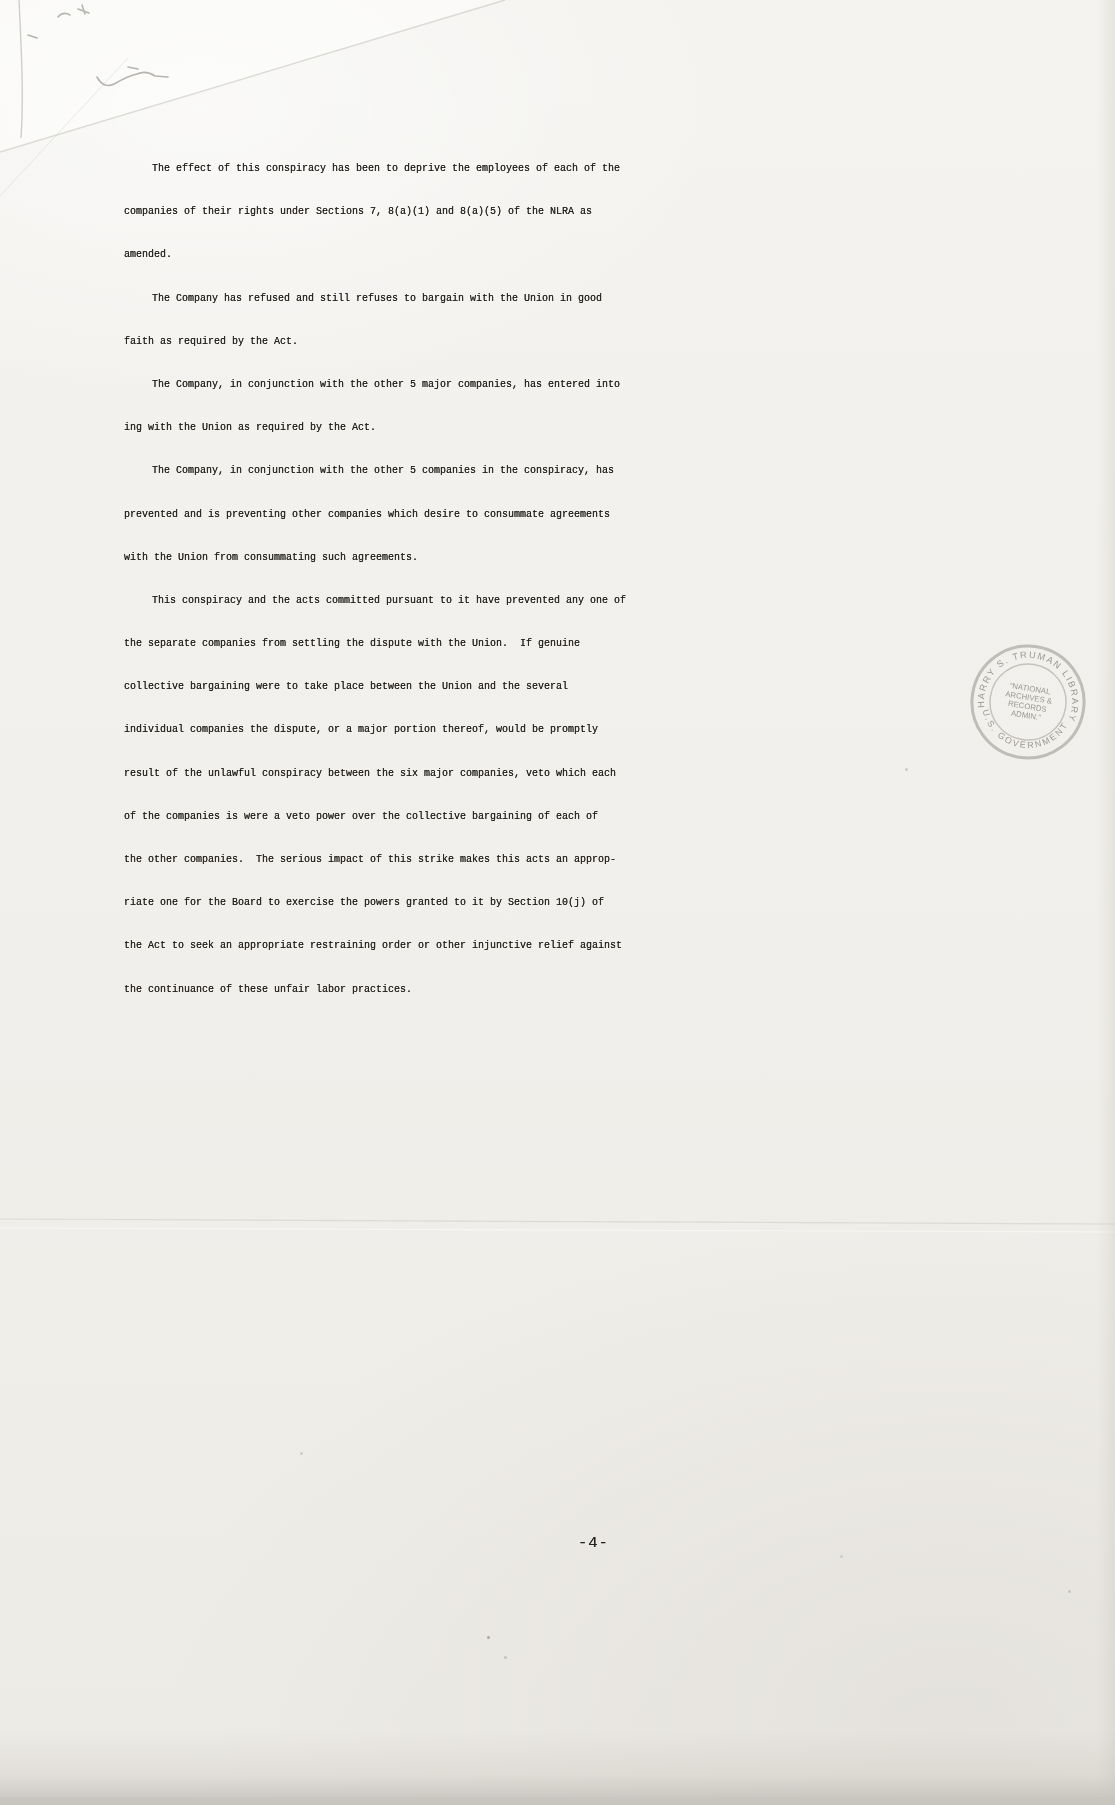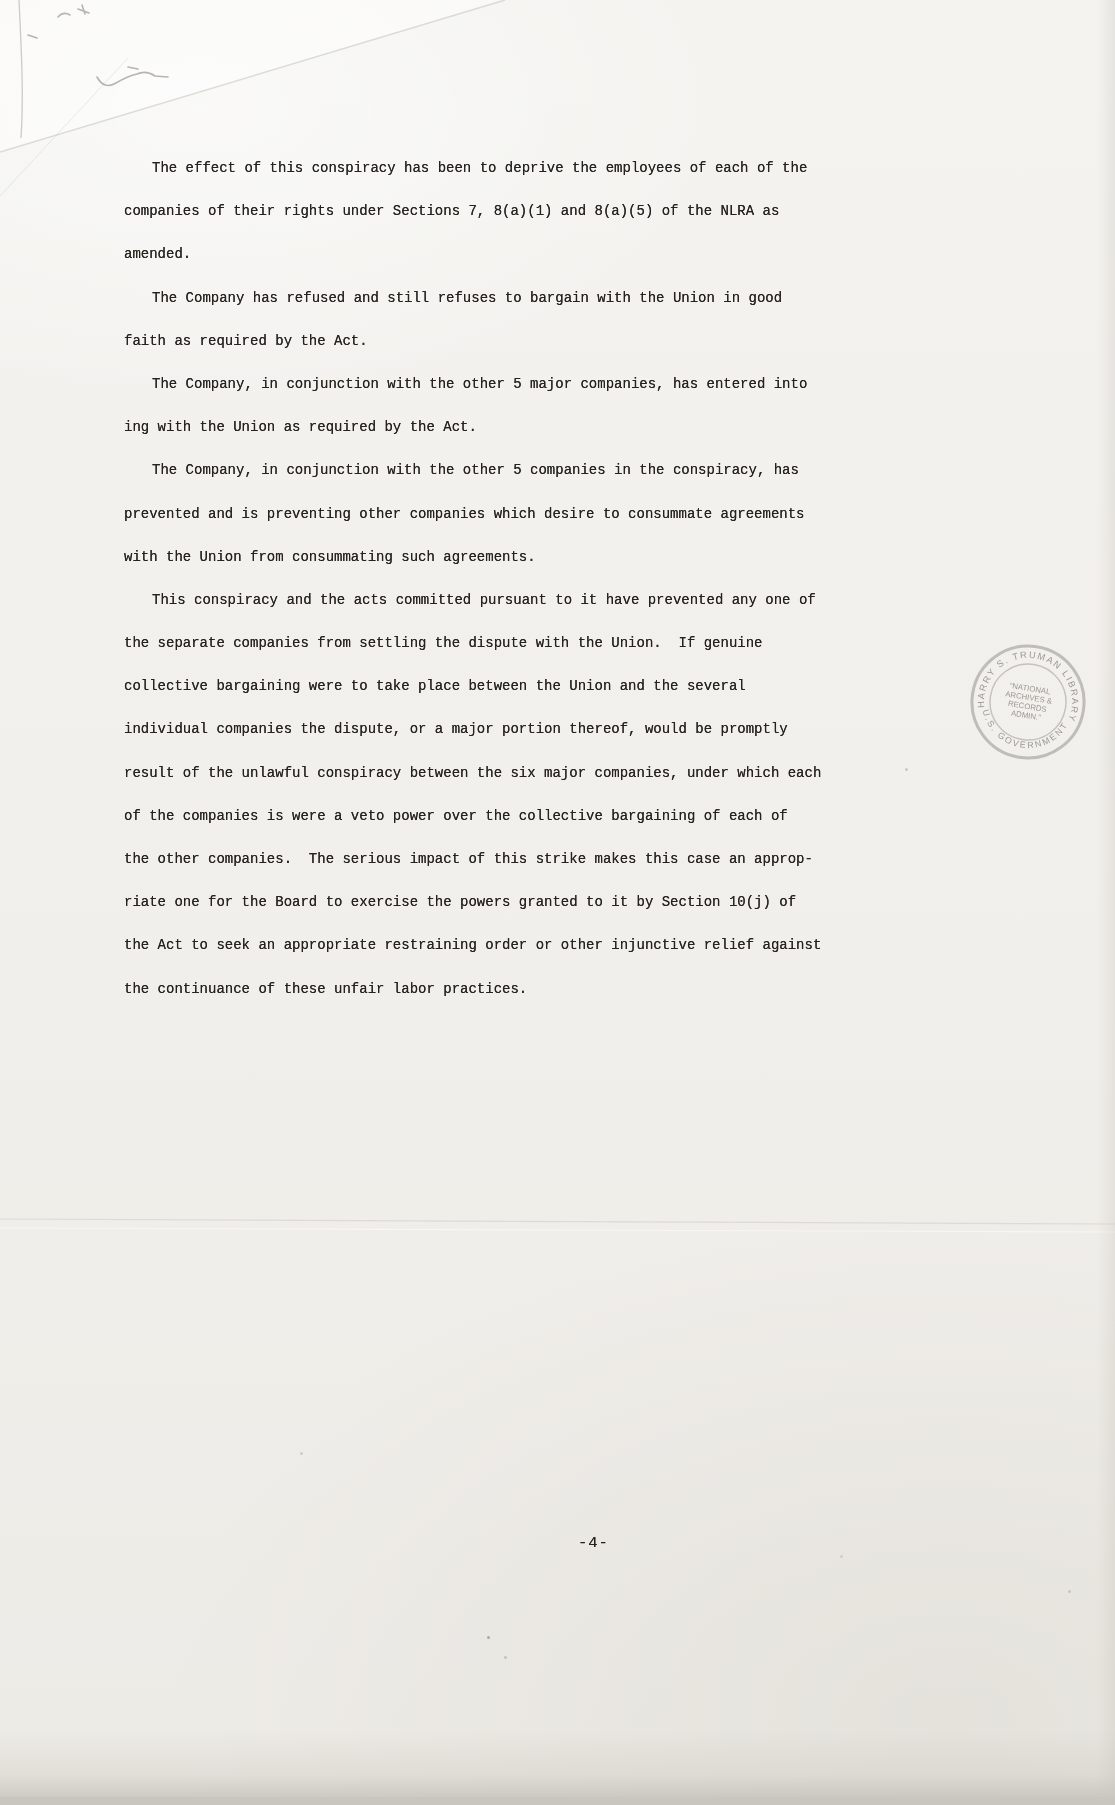--- a/index.html
+++ b/index.html
@@ -10,21 +10,21 @@
       radial-gradient(900px 500px at 18% 6%, rgba(255,255,255,0.55), rgba(255,255,255,0) 60%),
       radial-gradient(1200px 800px at 85% 95%, rgba(205,201,192,0.28), rgba(205,201,192,0) 65%),
       linear-gradient(180deg,#f4f3f0 0%, #f1efeb 55%, #edebe6 100%);
     overflow:hidden;
     font-family:"Liberation Mono", monospace;
   }
   .doc-text{
     position:absolute;
     left:124px; top:147px;
     width:830px;
-    font-size:14px;
+    font-size:10px;
     line-height:43.2px;
     color:#26231e;
     text-shadow:0 0 0.6px rgba(38,35,30,0.85);
   }
   .tline{white-space:pre; height:43.2px;}
   .tline.indent{text-indent:28px;}
   .footer-num{
     position:absolute; left:578px; top:1534px;
     font-size:15.5px; color:#26231e; letter-spacing:1px;
     text-shadow:0 0 0.6px rgba(38,35,30,0.85);
@@ -82,23 +82,23 @@
     <div class="tline">faith as required by the Act.</div>
     <div class="tline indent">The Company, in conjunction with the other 5 major companies, has entered into</div>
     <div class="tline">ing with the Union as required by the Act.</div>
     <div class="tline indent">The Company, in conjunction with the other 5 companies in the conspiracy, has</div>
     <div class="tline">prevented and is preventing other companies which desire to consummate agreements</div>
     <div class="tline">with the Union from consummating such agreements.</div>
     <div class="tline indent">This conspiracy and the acts committed pursuant to it have prevented any one of</div>
     <div class="tline">the separate companies from settling the dispute with the Union.  If genuine</div>
     <div class="tline">collective bargaining were to take place between the Union and the several</div>
     <div class="tline">individual companies the dispute, or a major portion thereof, would be promptly</div>
-    <div class="tline">result of the unlawful conspiracy between the six major companies, under which each</div>
+    <div class="tline">result of the unlawful conspiracy between the six major companies, veto which each</div>
     <div class="tline">of the companies is were a veto power over the collective bargaining of each of</div>
-    <div class="tline">the other companies.  The serious impact of this strike makes this case an approp-</div>
+    <div class="tline">the other companies.  The serious impact of this strike makes this acts an approp-</div>
     <div class="tline">riate one for the Board to exercise the powers granted to it by Section 10(j) of</div>
     <div class="tline">the Act to seek an appropriate restraining order or other injunctive relief against</div>
     <div class="tline">the continuance of these unfair labor practices.</div>
   </div>
 
   <svg class="stamp" width="136" height="136" viewBox="0 0 136 136">
     <g transform="rotate(9,68,68)" font-family="Liberation Sans, sans-serif">
       <circle cx="68" cy="68" r="56" fill="none" stroke="#8d8a83" stroke-width="3" opacity="0.55"></circle>
       <circle cx="68" cy="68" r="38" fill="none" stroke="#8d8a83" stroke-width="1.4" opacity="0.5"></circle>
       <defs>

